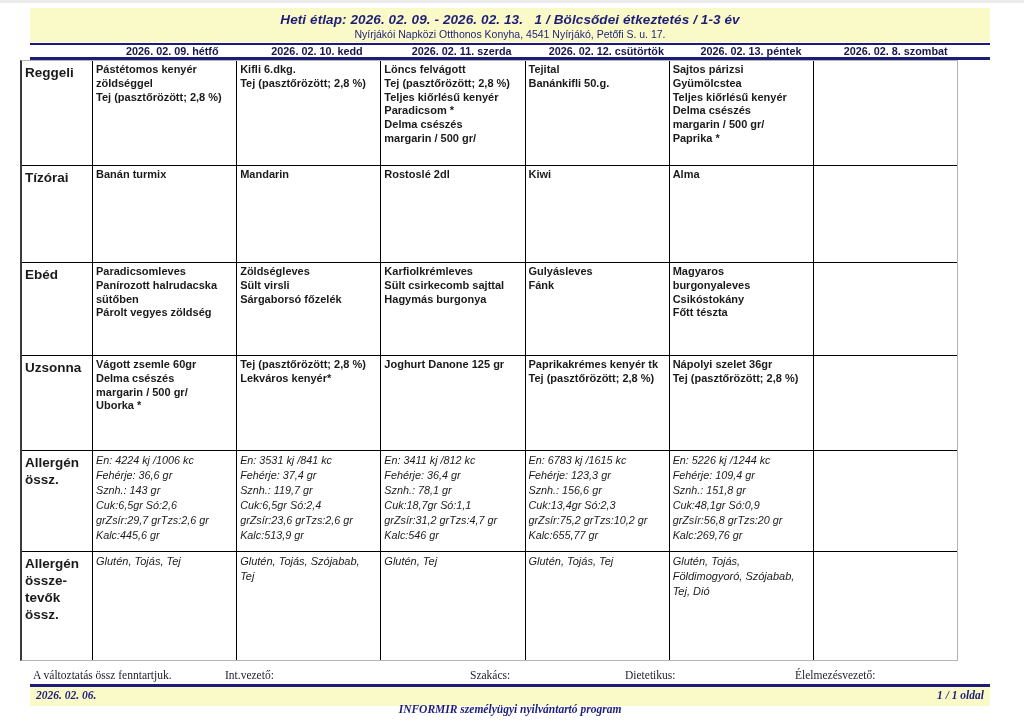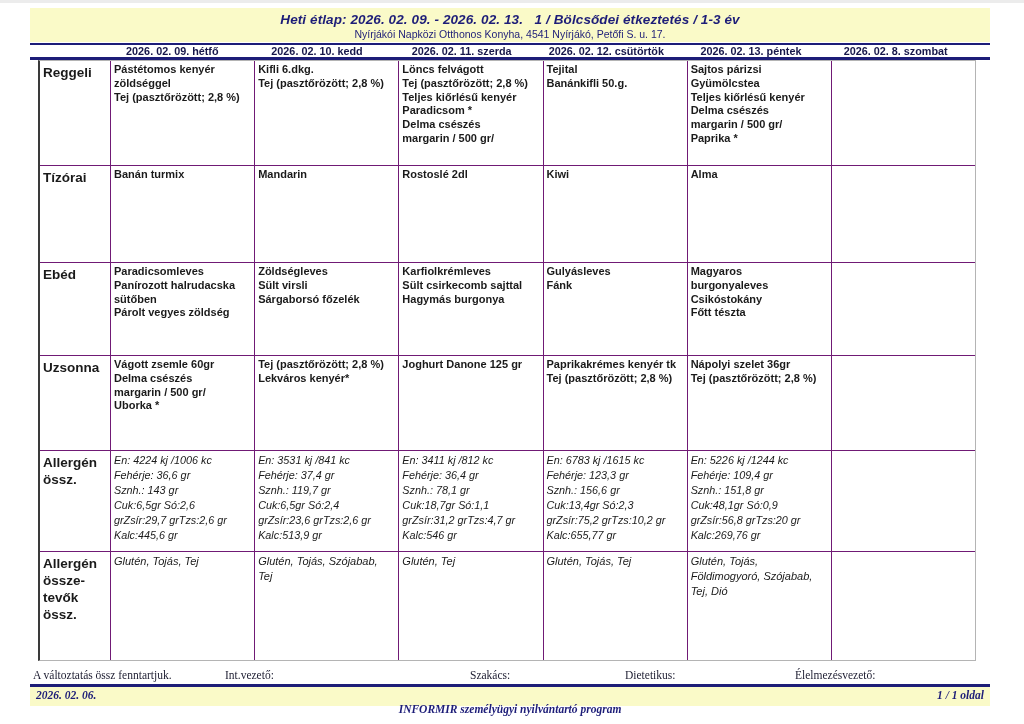--- a/index.html
+++ b/index.html
@@ -20,24 +20,24 @@
   #line-mid{top:57px;height:3px;}
   #day-header{
     position:absolute;top:45px;left:30px;width:938px;
     display:grid;grid-template-columns:70px repeat(6,1fr);
   }
   #day-header .day{
     text-align:center;font-weight:bold;font-size:10.8px;color:#16164a;
     white-space:nowrap;overflow:hidden;
   }
   #menu-table{
-    position:absolute;top:60px;left:38px;width:938px;height:601px;
+    position:absolute;top:60px;left:20px;width:938px;height:601px;
     display:grid;grid-template-columns:70px repeat(6,1fr);
     grid-template-rows:104px 96px 92px 94px 100px auto;
-    gap:1px;background:#701a75;
+    gap:1px;background:#000000;
     border:1px solid #b4b4b4;border-left:2px solid #3a3a3a;box-sizing:border-box;
   }
   .cell{background:#ffffff;padding:2px 3px;overflow:hidden;white-space:pre-line;color:#1a1a1a;}
   .label{font-weight:bold;font-size:13.5px;line-height:17px;padding-top:3px;}
   .meal{font-weight:bold;font-size:11px;line-height:13.8px;}
   .nutr{font-style:italic;font-weight:normal;font-size:10.8px;line-height:15px;}
   .alrg{font-style:italic;font-weight:normal;font-size:11px;line-height:15px;}
   #footer-notes{
     position:absolute;top:669px;left:0;width:1024px;height:15px;
     font-family:"Liberation Serif",serif;font-size:11.5px;color:#1c1c30;

